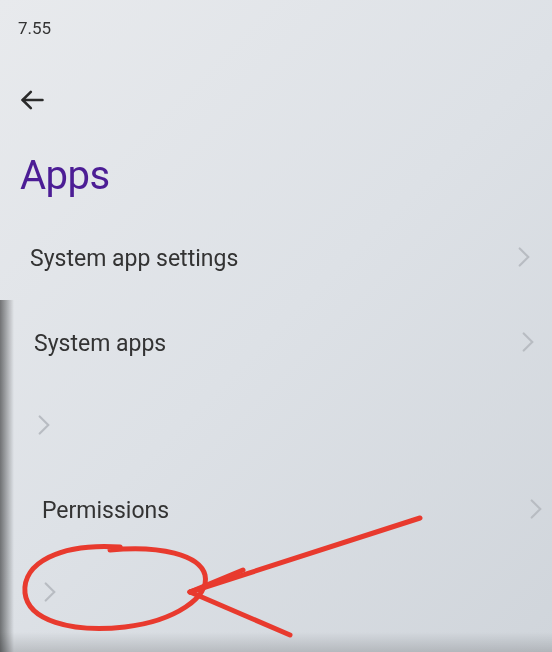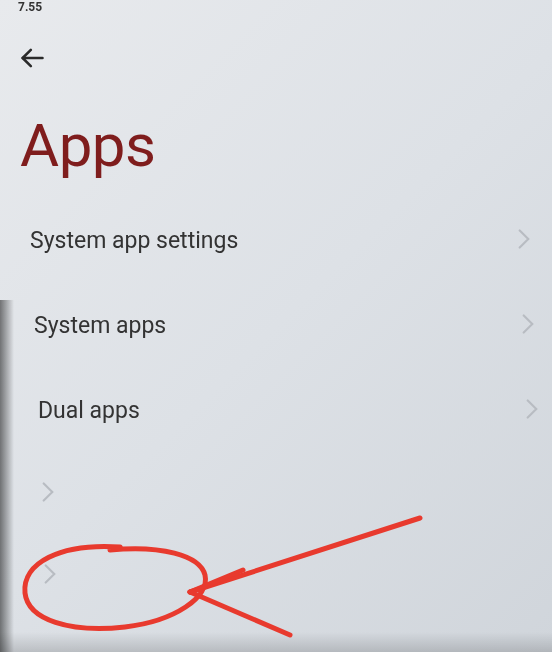--- a/index.html
+++ b/index.html
@@ -9,41 +9,41 @@
     }
     body {
       width: 552px;
       height: 652px;
       background: linear-gradient(135deg, #e8eaed 0%, #dde1e6 50%, #d0d5db 100%);
       font-family: -apple-system, BlinkMacSystemFont, "Segoe UI", Roboto, sans-serif;
       overflow: hidden;
       position: relative;
     }
     .status-bar {
-      padding: 0 18px;
-      font-size: 12px;
+      padding: 18px 18px;
+      font-size: 17px;
       color: #333;
-      font-weight: 700;
+      font-weight: 400;
     }
     .header {
       padding: 24px 18px 0px 18px;
     }
     .back-button {
       display: inline-block;
       padding: 6px 0;
       cursor: pointer;
     }
     .back-button svg {
       width: 28px;
       height: 28px;
     }
     .page-title {
-      font-size: 60px;
+      font-size: 40px;
       font-weight: 400;
-      color: #7f1d1d;
+      color: #4c1d95;
       padding: 28px 33px 18px 20px;
       letter-spacing: -0.5px;
     }
     .settings-list {
       padding: 0;
     }
     .list-item {
       display: flex;
       align-items: center;
       justify-content: space-between;
@@ -137,29 +137,29 @@
   <div class="list-item">
     <span class="item-label">System apps</span>
     <span class="chevron">
       <svg viewBox="0 0 8 14" fill="none" stroke="currentColor" stroke-width="1.5" stroke-linecap="round">
         <polyline points="1 1 7 7 1 13"></polyline>
       </svg>
     </span>
   </div>
 
   <div class="list-item">
-    <span class="item-label">Dual apps</span>
     <span class="chevron">
       <svg viewBox="0 0 8 14" fill="none" stroke="currentColor" stroke-width="1.5" stroke-linecap="round">
         <polyline points="1 1 7 7 1 13"></polyline>
       </svg>
     </span>
   </div>
 
   <div class="list-item">
+    <span class="item-label">Permissions</span>
     <span class="chevron">
       <svg viewBox="0 0 8 14" fill="none" stroke="currentColor" stroke-width="1.5" stroke-linecap="round">
         <polyline points="1 1 7 7 1 13"></polyline>
       </svg>
     </span>
   </div>
 
   <div class="list-item">
     <span class="chevron">
       <svg viewBox="0 0 8 14" fill="none" stroke="currentColor" stroke-width="1.5" stroke-linecap="round">

